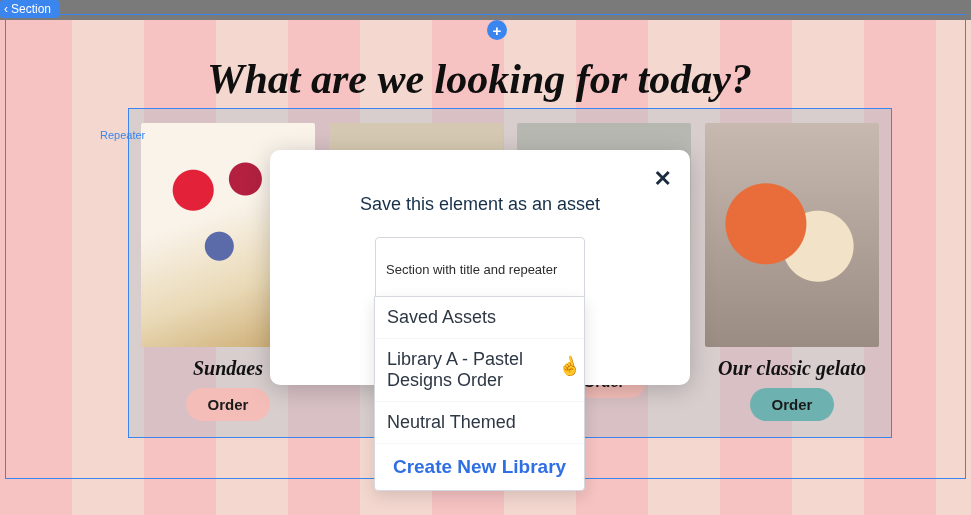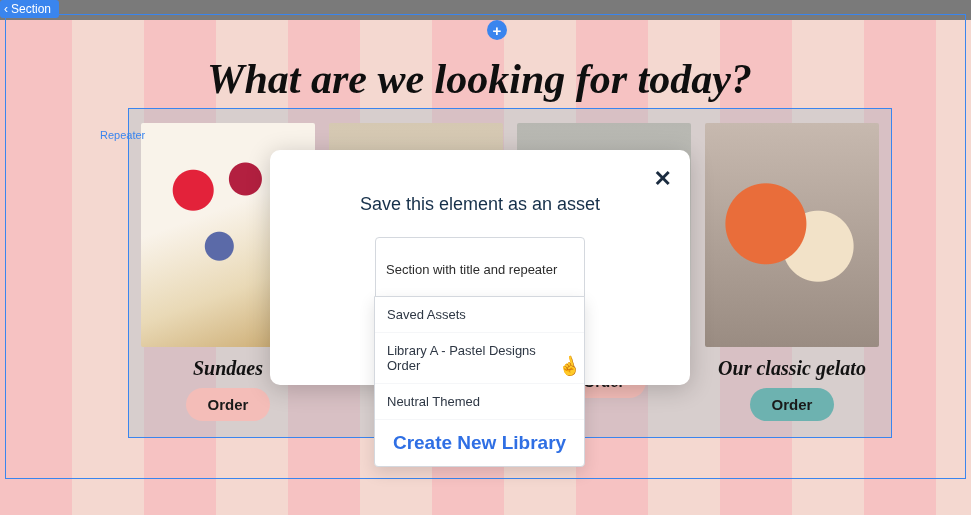--- a/index.html
+++ b/index.html
@@ -182,21 +182,21 @@
     left: 374px; top: 296px;
     width: 211px;
     background: #fff;
     border: 1px solid #d4d8de;
     border-radius: 0 0 4px 4px;
     z-index: 20;
     box-shadow: 0 6px 16px rgba(0,0,0,0.12);
   }
   .dd-item {
     padding: 10px 12px;
-    font-size: 13px;
+    font-size: 18px;
     color: #2e3744;
     cursor: pointer;
     border-bottom: 1px solid #f5f6f8;
     position: relative;
   }
   .dd-item:last-of-type { border-bottom: 1px solid #e3e6ea; }
   .dd-item.hover { background: #eef3f9; }
   .dd-create {
     padding: 12px;
     text-align: center;

